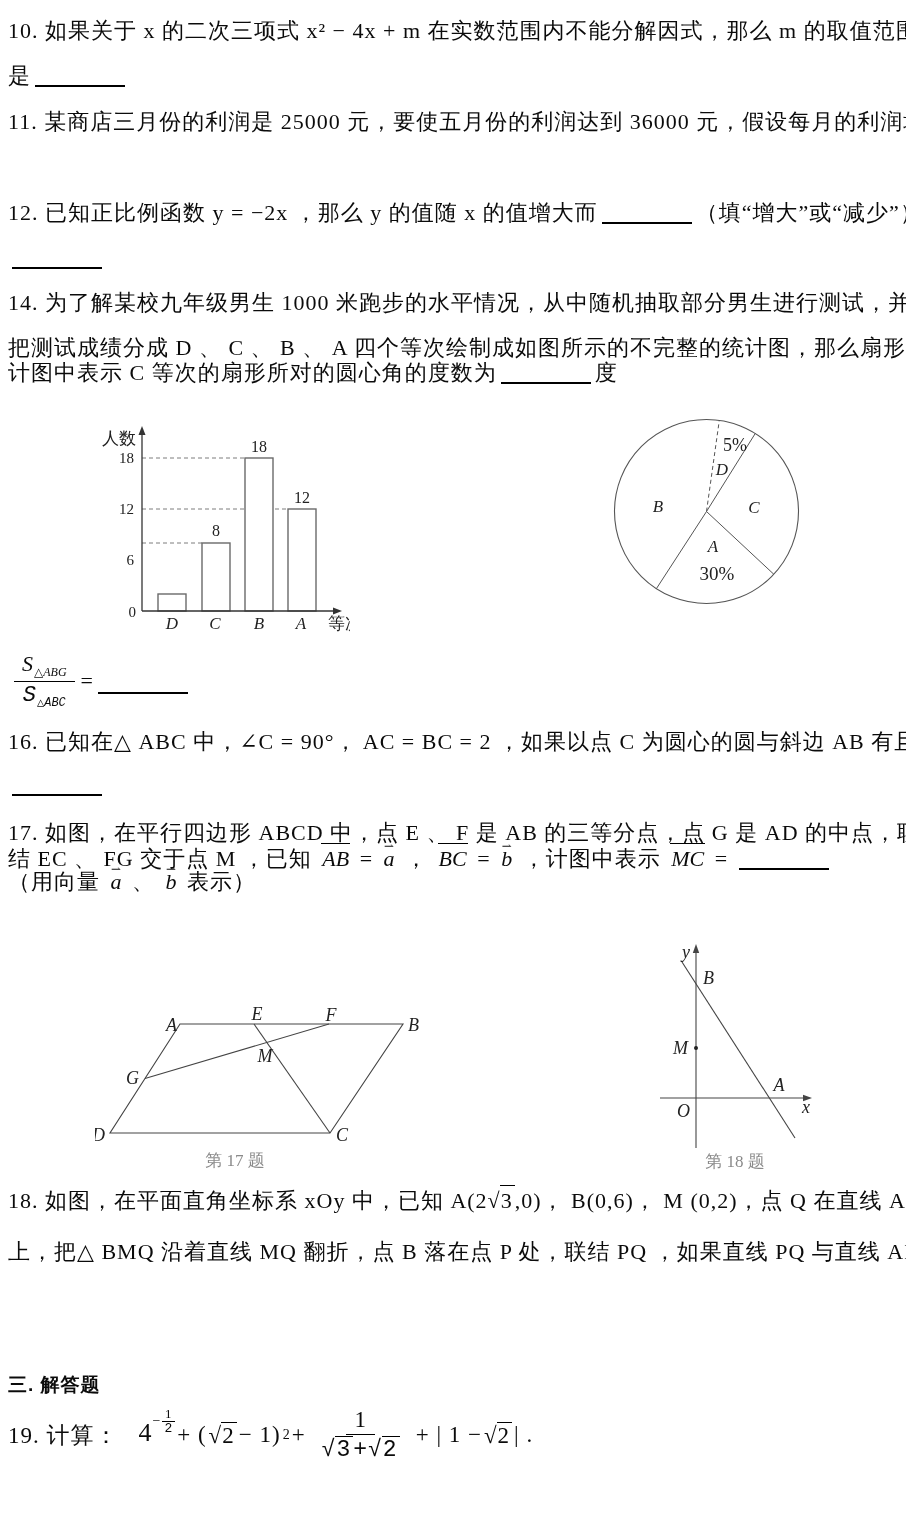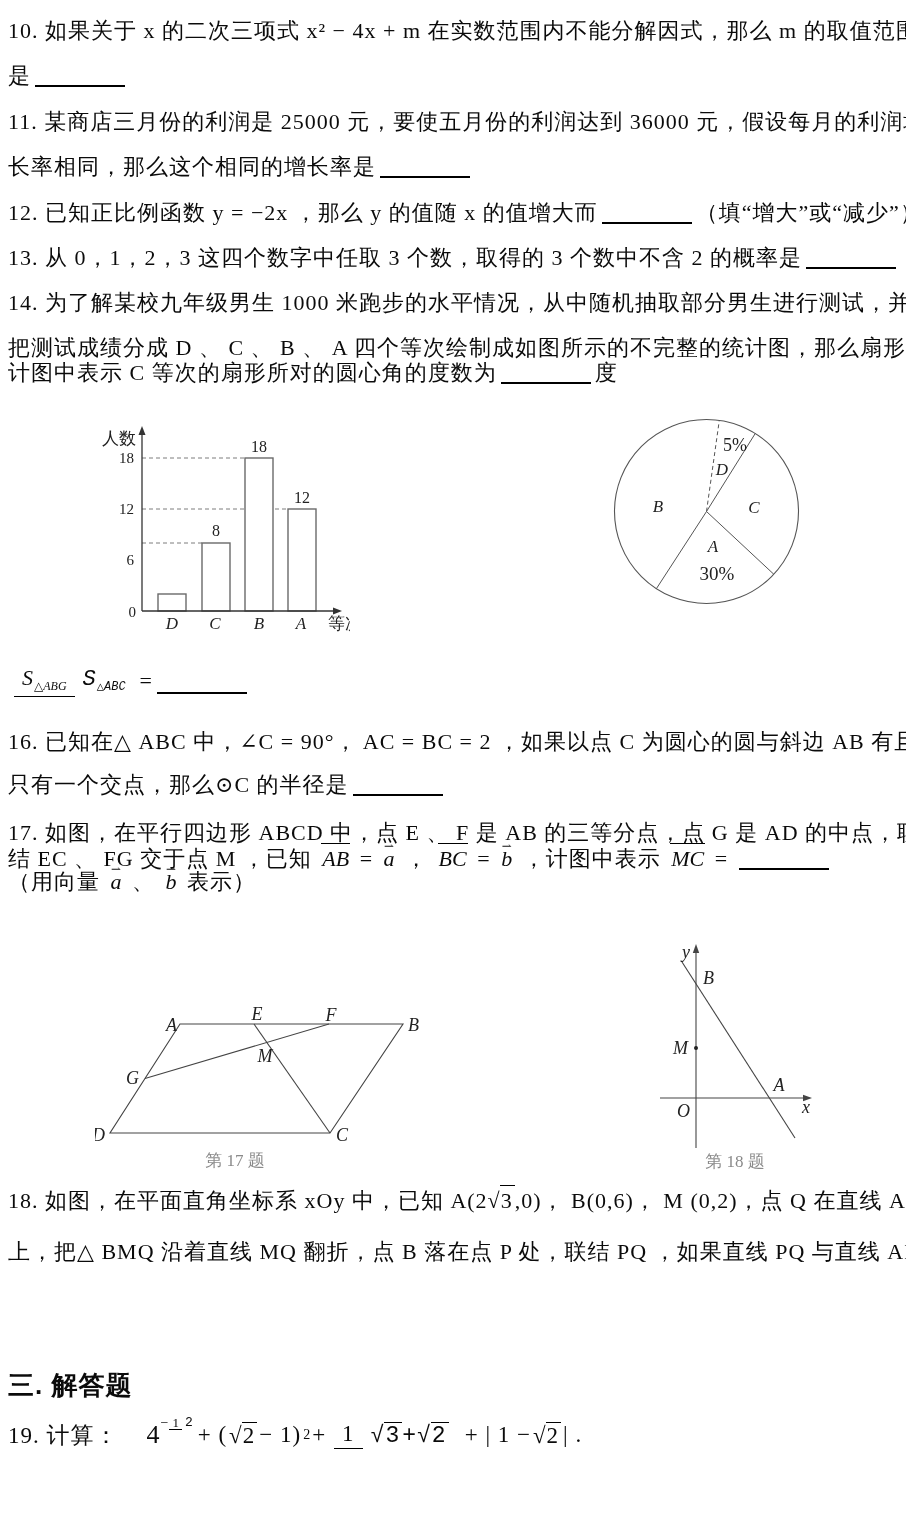--- a/index.html
+++ b/index.html
@@ -5,21 +5,21 @@
   html,body{margin:0;padding:0;background:#fff;}
   #page{position:relative;width:906px;height:1532px;background:#ffffff;overflow:hidden;
         font-family:"Liberation Serif","DejaVu Serif",serif;color:#0b0b0b;
         font-size:22px;letter-spacing:1px;}
   .tline{position:absolute;left:8px;white-space:nowrap;line-height:30px;}
   .mline{position:absolute;left:8px;display:flex;align-items:center;white-space:nowrap;}
   .blank{display:inline-block;width:90px;border-bottom:2.4px solid #000;height:4px;
          vertical-align:-4px;margin:0 4px;}
   .mline .blank{align-self:center;margin-top:20px;}
   
-  .frac{display:inline-flex;align-items:center;text-align:center;
+  .frac{display:inline-flex;flex-direction:column;align-items:center;text-align:center;
         vertical-align:middle;margin:0 6px;line-height:1.15;}
   .frac .num{border-bottom:1.7px solid #000;padding:0 8px 1px 8px;}
   .frac .den{padding:1px 8px 0 8px;font-family:Liberation Mono, monospace;}
   .frac sub{font-size:12px;font-style:italic;letter-spacing:0;}
   .frac i{font-style:italic;}
   .frac.tiny{font-size:13px;margin:0 0 0 1px;line-height:1.05;}
   .frac.tiny .num{border-bottom:1.2px solid #000;padding:0 3px;}
   .frac.tiny .den{padding:0 3px;}
   .frac.big{font-size:23px;}
   
@@ -27,49 +27,46 @@
   .pexp{display:inline-flex;align-items:center;transform:translateY(-16px);font-size:14px;letter-spacing:0;}
   .s2{font-size:14px;vertical-align:11px;letter-spacing:0;}
   
   .sqrt{display:inline-flex;align-items:baseline;letter-spacing:0;}
   .sqrt .rad{border-top:1.7px solid #000;padding:0 3px 0 1px;}
   
   .vec{display:inline-block;position:relative;font-style:italic;margin:0 3px;letter-spacing:0;padding:0 1px;}
   .vec.vbar::before{content:"";position:absolute;left:0;right:0;top:1px;border-top:1.6px solid #000;}
   .vec .varrow{position:absolute;top:-13px;left:50%;transform:translateX(-50%);
                font-size:12px;font-style:normal;}
-  .sec-title{font-weight:bold;font-size:26px;font-family:"Liberation Sans","DejaVu Sans",sans-serif;}
+  .sec-title{font-weight:bold;font-size:19px;font-family:"Liberation Sans","DejaVu Sans",sans-serif;}
   .chart{position:absolute;}
   svg text{font-family:"Liberation Serif","DejaVu Serif",serif;fill:#222;letter-spacing:0;}
   svg .it{font-style:italic;}
   svg .cap{fill:#8a8a8a;font-size:17px;}
-  .f19lab{margin-right:28px;}
+  .f19lab{margin-right:20px;}
   .fterm{margin:0 2px;}
 </style>
 </head>
 <body>
 
 <div id="page">
 
   <div class="tline" style="top:16px">10. 如果关于 x 的二次三项式 x² − 4x + m 在实数范围内不能分解因式，那么 m 的取值范围</div>
   <div class="tline" style="top:61px">
     <span>是</span><span class="blank"></span>
   </div>
 
   <div class="tline" style="top:107px">11. 某商店三月份的利润是 25000 元，要使五月份的利润达到 36000 元，假设每月的利润增</div>
-  <div class="tline" style="top:152px">
-    <span>长率相同，那么这个相同的增长率是</span><span class="blank"></span>
-  </div>
 
   <div class="tline" style="top:198px">
     <span>12. 已知正比例函数 y = −2x ，那么 y 的值随 x 的值增大而</span><span class="blank"></span><span>（填“增大”或“减少”）</span>
   </div>
 
   <div class="tline" style="top:243px">
-    <span>13. 从 0，1，2，3 这四个数字中任取 3 个数，取得的 3 个数中不含 2 的概率是</span><span class="blank"></span>
+    <span class="blank"></span>
   </div>
 
   <div class="tline" style="top:288px">14. 为了解某校九年级男生 1000 米跑步的水平情况，从中随机抽取部分男生进行测试，并</div>
   <div class="tline" style="top:333px">把测试成绩分成 D 、 C 、 B 、 A 四个等次绘制成如图所示的不完整的统计图，那么扇形统</div>
   <div class="tline" style="top:358px">
     <span>计图中表示 C 等次的扇形所对的圆心角的度数为</span><span class="blank"></span><span>度</span>
   </div>
 
   <svg class="chart" style="left:88px;top:424px" width="262" height="218" viewBox="0 0 262 218">
     <g>
@@ -122,21 +119,21 @@
     <span class="frac">
       <span class="num"><i>S</i><sub>△ABG</sub></span>
       <span class="den"><i>S</i><sub>△ABC</sub></span>
     </span>
     <span>=</span>
     <span class="blank"></span>
   </div>
 
   <div class="tline" style="top:727px">16. 已知在△ ABC 中，∠C = 90°， AC = BC = 2 ，如果以点 C 为圆心的圆与斜边 AB 有且</div>
   <div class="tline" style="top:770px">
-    <span>只有一个交点，那么⊙C 的半径是</span><span class="blank"></span>
+    <span class="blank"></span>
   </div>
 
   <div class="tline" style="top:818px">17. 如图，在平行四边形 ABCD 中，点 E 、 F 是 AB 的三等分点，点 G 是 AD 的中点，联</div>
   <div class="tline" style="top:842px;line-height:34px">
     <span>结 EC 、 FG 交于点 M ，已知</span>
     <span class="vec vbar"><span>AB</span></span>
     <span>=</span>
     <span class="vec"><span class="varrow">⇀</span><span>a</span></span>
     <span>，</span>
     <span class="vec vbar"><span>BC</span></span>

